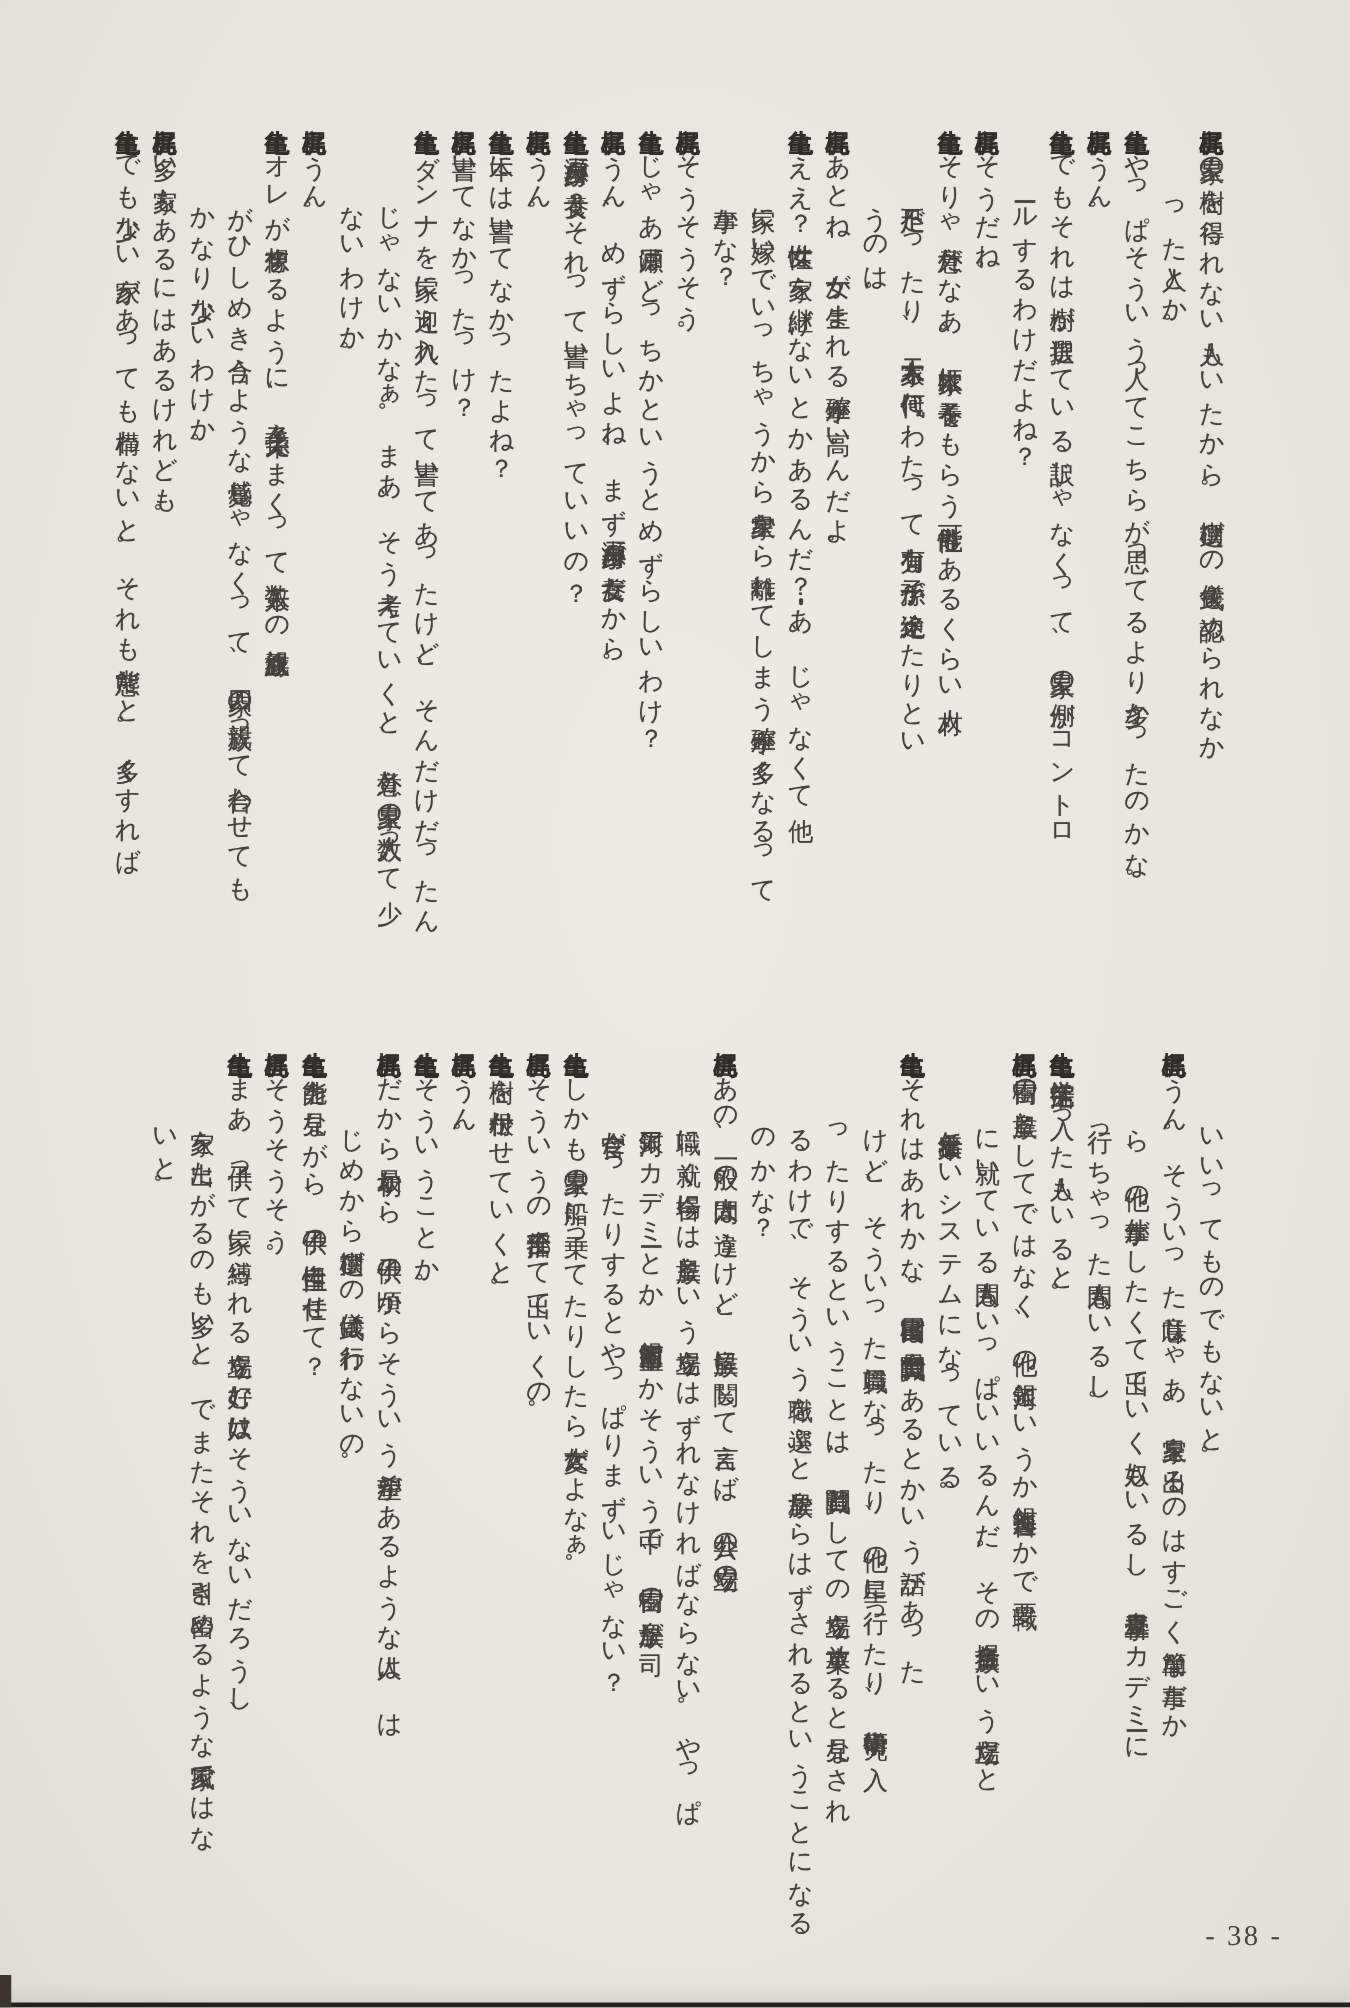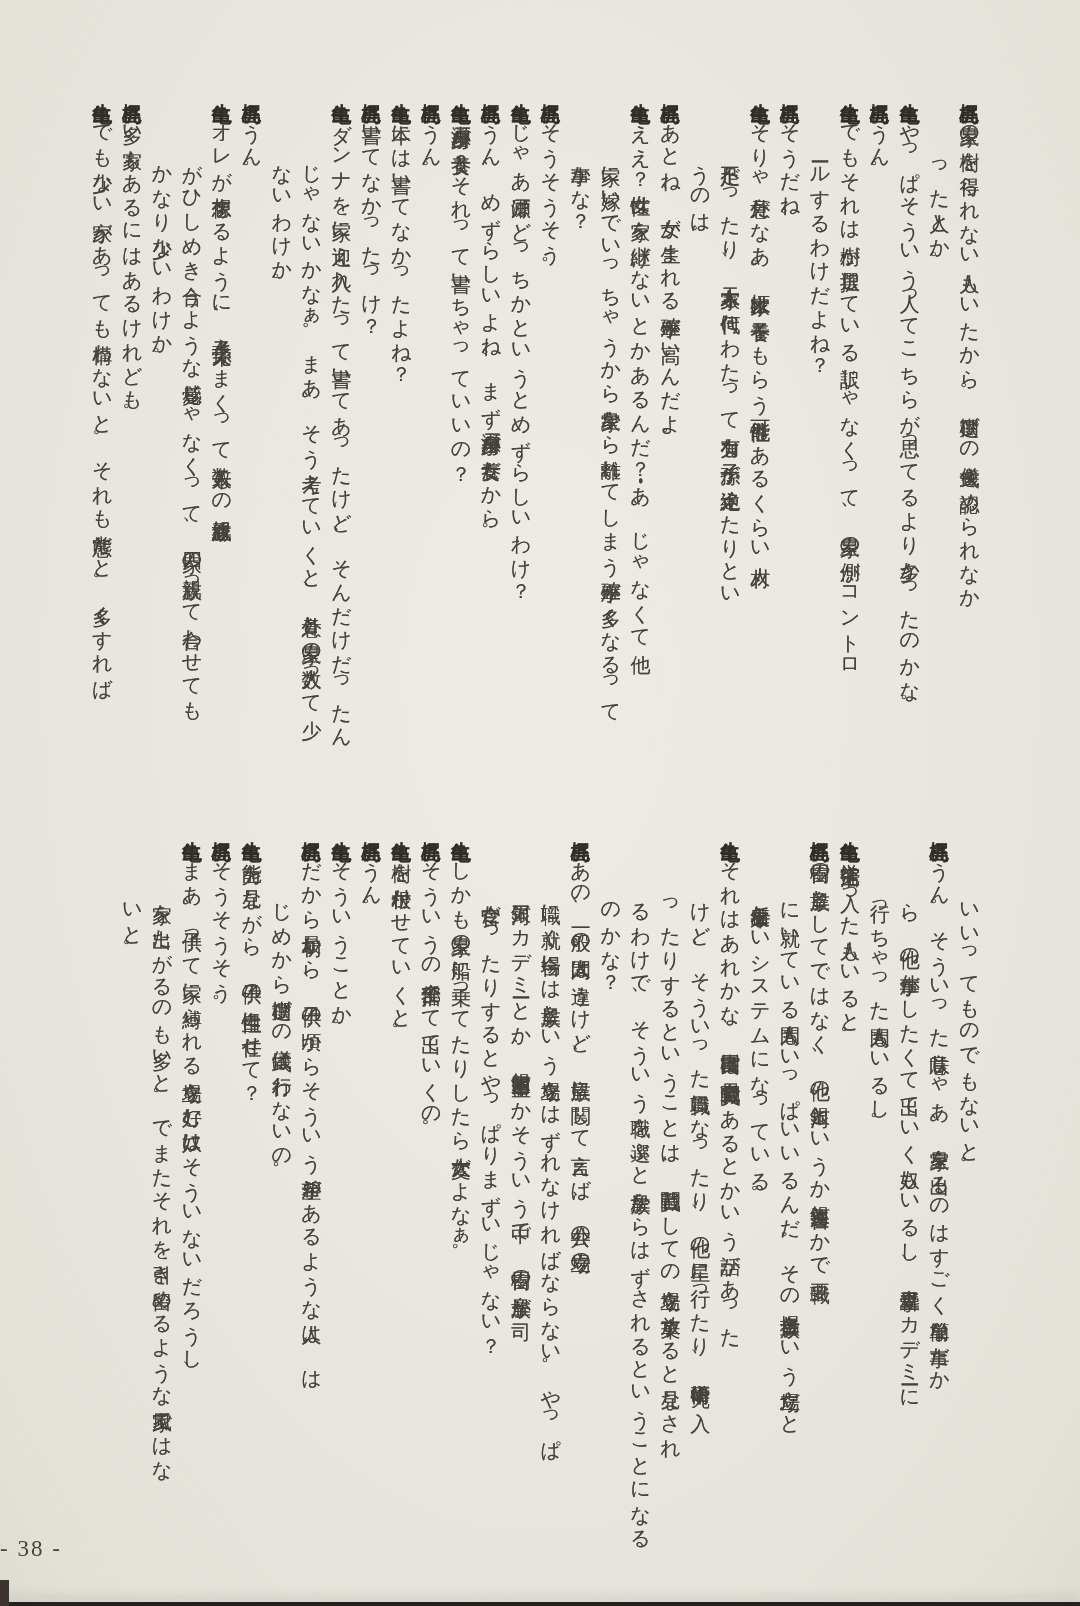--- a/index.html
+++ b/index.html
@@ -36,21 +36,21 @@
   .speaker {
     font-weight: bold;
     color: #2f2e29;
     letter-spacing: 0.02em;
   }
   .page-number {
     position: absolute;
     top: 1536px;
     left: 0;
     width: 1026px;
-    text-align: left;
+    text-align: right;
     font-family: "Liberation Serif", serif;
     font-size: 23px;
     letter-spacing: 2px;
     color: #46443c;
   }
   .bottom-edge {
     position: absolute;
     left: 0; right: 0; bottom: 0;
     height: 4px;
     background: #23221f;

